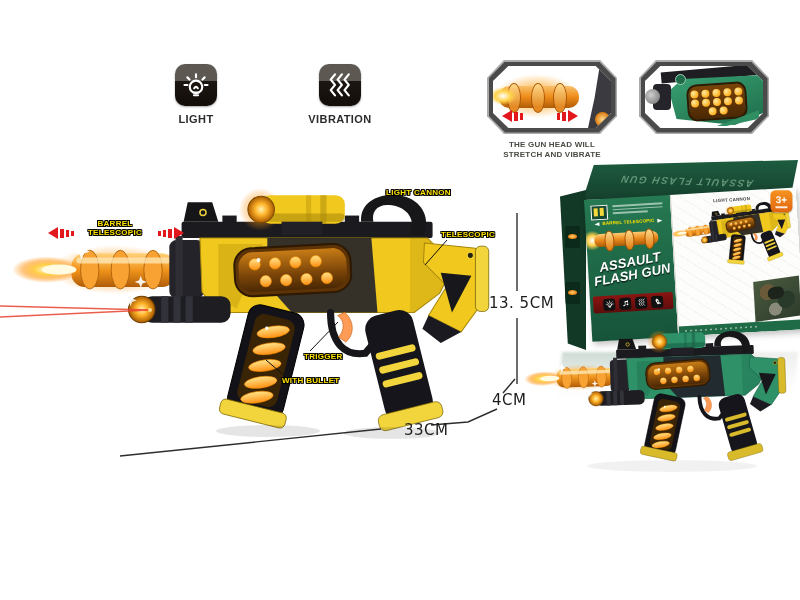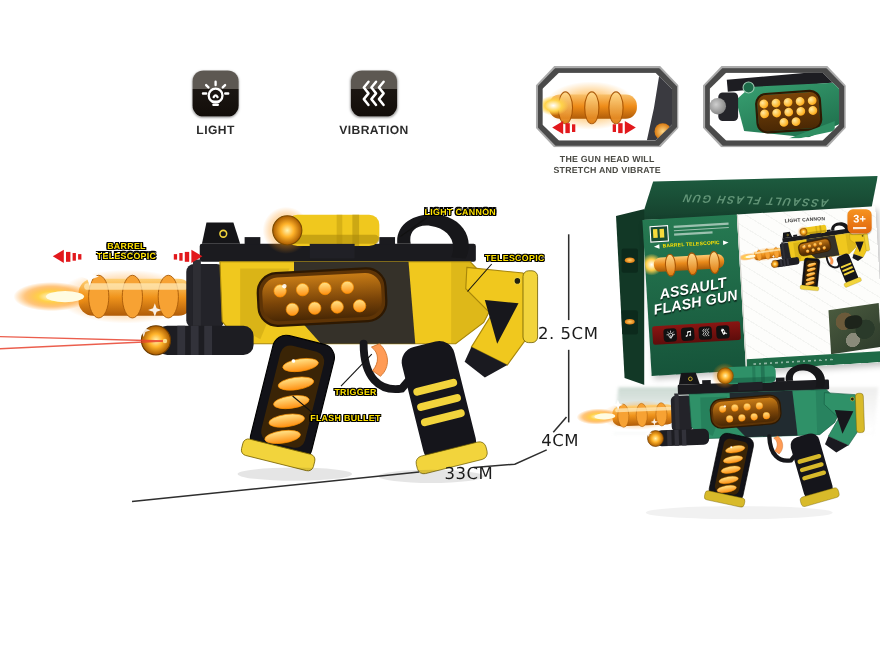--- a/index.html
+++ b/index.html
@@ -431,23 +431,23 @@
   </div>
   <div class="rarrow" style="left:158px;top:227px">
     <span class="dash d3" style="margin-left:0"></span>
       <span class="dash d2"></span>
       <span class="dash d1"></span>
       <span class="tri-r" style="margin-left:2px"></span>
   </div>
   <div class="lab" style="left:386px;top:188px">LIGHT CANNON</div>
   <div class="lab" style="left:441px;top:230px">TELESCOPIC</div>
   <div class="lab" style="left:304px;top:352px">TRIGGER</div>
-  <div class="lab" style="left:282px;top:376px">FLASH BULLET</div>
-
-  <div class="dim" style="left:489px;top:294px">2. 5CM</div>
+  <div class="lab" style="left:282px;top:376px">WITH BULLET</div>
+
+  <div class="dim" style="left:489px;top:294px">13. 5CM</div>
   <div class="dim" style="left:492px;top:391px">4CM</div>
   <div class="dim" style="left:404px;top:421px">33CM</div>
 
   <div class="box">
     <div class="box-top">
       <span>ASSAULT FLASH GUN</span>
     </div>
     <div class="box-side">
       <div class="thumb" style="top:36px">
           <i></i>

